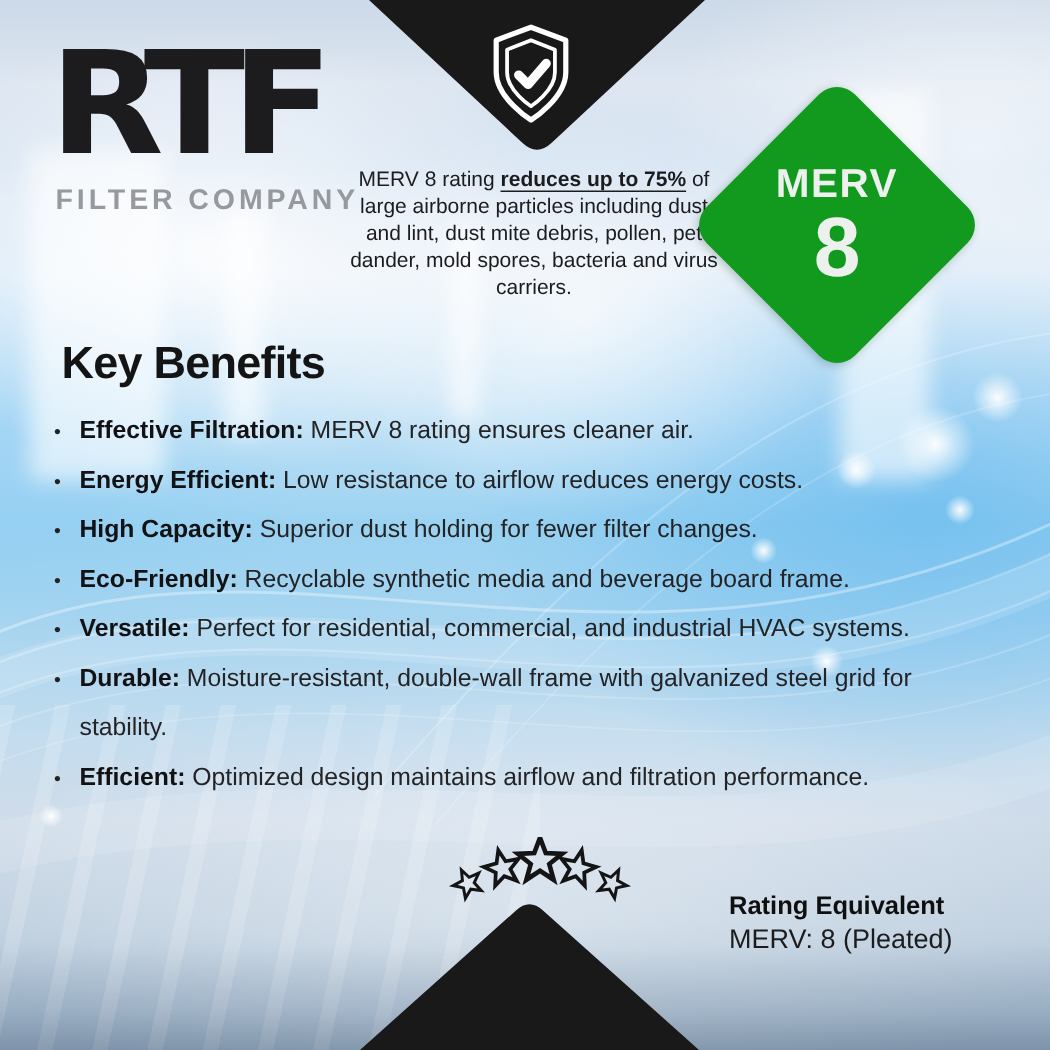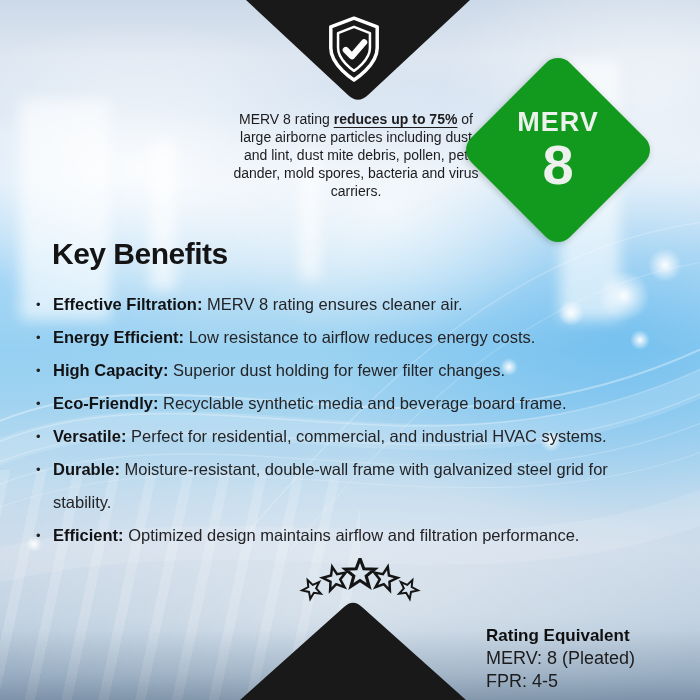--- a/index.html
+++ b/index.html
@@ -37,31 +37,31 @@
   .desc .ul{text-decoration:underline;text-underline-offset:3px;font-weight:bold;}
   
   .diamond{left:488px;top:80px;width:140px;height:140px;border-radius:17px;
     transform:rotate(45deg);box-shadow:0 2px 6px rgba(20,60,30,.25);}
   .diamond-inner{position:absolute;inset:0;transform:rotate(-45deg);display:flex;flex-direction:column;
     align-items:center;justify-content:center;color:#edf1ed;}
   .diamond-label{font-size:27px;font-weight:bold;letter-spacing:1px;line-height:1;}
   .diamond-value{font-size:56px;font-weight:bold;line-height:.95;margin-top:2px;}
   
   .benefits{left:35px;top:220px;width:615px;}
-  .benefits h2{margin:17px;font-size:30px;font-weight:800;letter-spacing:-.5px;color:#141414;}
+  .benefits h2{margin:6px;font-size:30px;font-weight:800;letter-spacing:-.5px;color:#141414;}
   .benefits ul{list-style:none;margin:11px 0 0;padding:0;font-size:16.5px;line-height:33px;color:#242427;}
   .benefits li{position:relative;padding-left:18px;}
   .benefits .dot{position:absolute;left:1px;top:0;font-size:13px;color:#222;}
   .benefits .bt{font-weight:bold;color:#121214;margin-top:16px;}
   
   .ribbon-bottom{left:0;top:595px;}
   .stars{left:293px;top:558px;}
   
   .rating{left:486px;top:593px;color:#1c1c1e;}
-  .rating-h{font-size:17px;font-weight:bold;color:#0f0f10;line-height:22px;margin-top:32px;}
+  .rating-h{font-size:17px;font-weight:bold;color:#0f0f10;line-height:22px;}
   .rating-row{font-size:18px;line-height:22.5px;}
 </style>
 </head>
 <body>
 
 <div class="canvas">
 
   <div class="winbar" style="left:150px;top:140px;width:26px;height:150px;"></div>
   <div class="winbar" style="left:300px;top:150px;width:20px;height:130px;"></div>
   <div class="winbar" style="left:560px;top:60px;width:60px;height:260px;"></div>
@@ -82,20 +82,24 @@
   <div class="bokeh" style="left:598px;top:270px;width:52px;height:52px;"></div>
   <div class="bokeh" style="left:648px;top:248px;width:34px;height:34px;"></div>
   <div class="bokeh" style="left:558px;top:300px;width:26px;height:26px;"></div>
   <div class="bokeh" style="left:630px;top:330px;width:20px;height:20px;"></div>
   <div class="bokeh" style="left:500px;top:358px;width:18px;height:18px;"></div>
   <div class="bokeh" style="left:540px;top:430px;width:22px;height:22px;"></div>
   <div class="bokeh" style="left:26px;top:536px;width:16px;height:16px;"></div>
   <div class="streaks"></div>
   <div class="bottomshade"></div>
 
+  <div class="abs logo">
+    <div class="logo-rtf">RTF</div>
+    <div class="logo-tag">FILTER COMPANY</div>
+  </div>
 
   <svg class="abs ribbon-top" width="700" height="110" viewBox="0 0 700 110">
     <path d="M246,0 L470,0 L368,95 Q358,104.5 348,95 Z" fill="#191919"></path>
   </svg>
   <svg class="abs shield" width="58" height="74" viewBox="0 0 60 76">
     <g fill="none" stroke="#ffffff" stroke-linejoin="round">
       <path d="M30,4 L54,13 L54,35 C54,53 30,68 30,68 C30,68 6,53 6,35 L6,13 Z" stroke-width="3.6"></path>
       <path d="M30,13 L46.5,19.5 L46.5,35 C46.5,48 30,58.5 30,58.5 C30,58.5 13.5,48 13.5,35 L13.5,19.5 Z" stroke-width="2.6"></path>
       <path d="M21.5,37 L28,43.5 L40.5,29" stroke-width="6.4" stroke-linecap="round"></path>
     </g>
@@ -137,16 +141,15 @@
       <use href="#star" transform="translate(115,31) rotate(26) scale(1.0)" vector-effect="non-scaling-stroke"></use>
     </g>
   </svg>
   <svg class="abs ribbon-bottom" width="700" height="105" viewBox="0 0 700 105">
     <path d="M240,105 L344,12 Q353,3.5 362,12 L466,105 Z" fill="#191919"></path>
   </svg>
 
   <div class="abs rating">
     <div class="rating-h">Rating Equivalent</div>
     <div class="rating-row">MERV: 8 (Pleated)</div>
-    <div class="rating-row">FPR: 4-5</div>
   </div>
 
 </div>
 
 </body></html>

